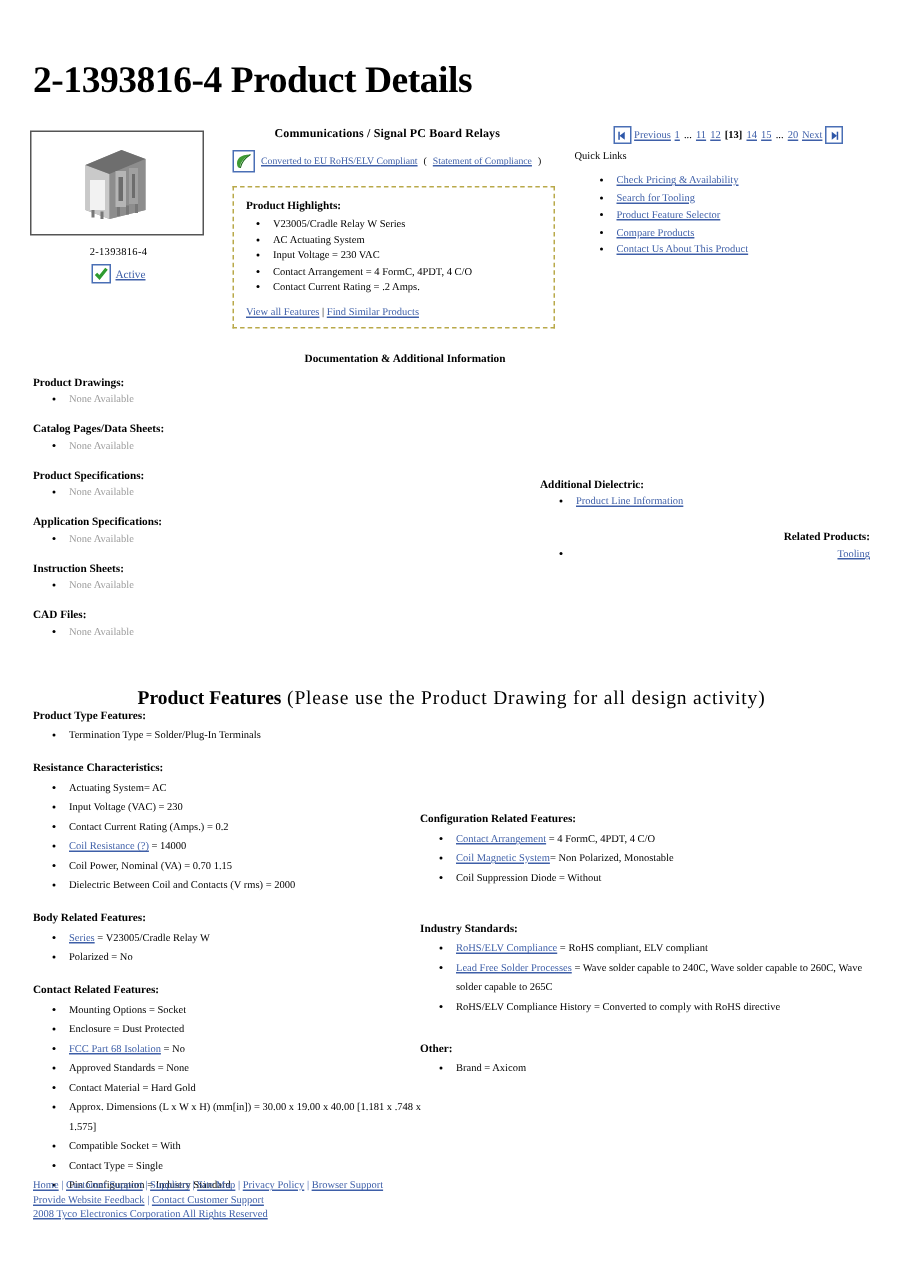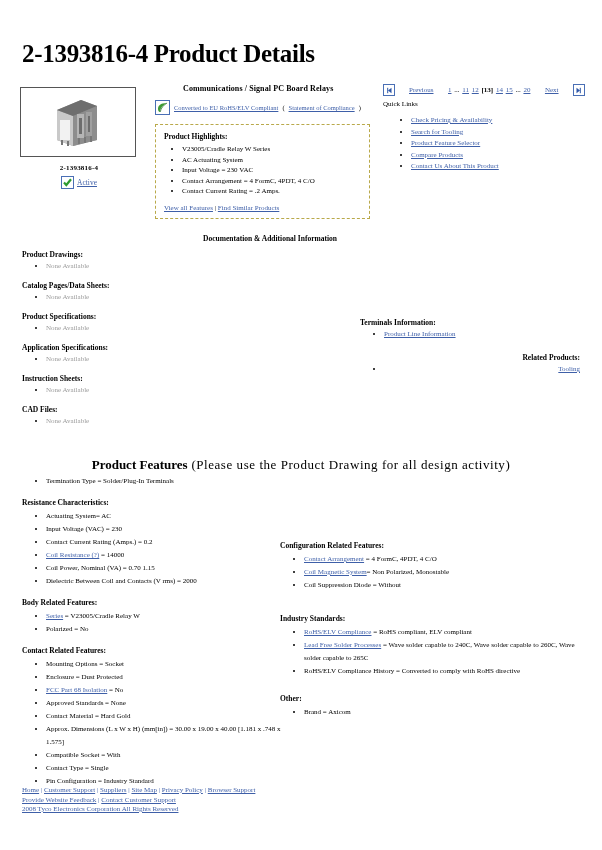--- a/index.html
+++ b/index.html
@@ -28,21 +28,21 @@
   
   .prod-block{ position:absolute; left:20px; top:3px; width:118px; }
   .prod-img-frame{
     width:114px; height:68px; border:1px solid #555; background:#fff;
     position:relative; overflow:hidden;
   }
   .relay-photo{
     position:absolute; left:30px; top:8px; width:52px; height:52px;
   }
   .prod-caption{
-    text-align:center; font-size:7px; font-weight:bold; margin-top:7px;
+    text-align:center; font-size:7px; font-weight:normal; margin-top:7px;
     letter-spacing:0.2px;
   }
   .prod-status{ display:flex; justify-content:center; align-items:center; gap:3px; margin-top:4px; }
   .chk-box{
     width:11px; height:11px; border:1px solid #4a6fb5; background:#fff;
     display:inline-block; position:relative;
   }
   .chk-box svg{ position:absolute; left:1px; top:1px; }
 
   
@@ -54,21 +54,21 @@
   .highlights{
     margin-top:9px; border:1px dashed #b9a94a; padding:7px 8px 6px 8px;
   }
   .hl-title{ font-weight:bold; font-size:7.5px; margin-bottom:3px; }
   ul.h-list{ margin:0; padding:0 0 0 18px; list-style:disc; }
   ul.h-list li{ font-size:7px; line-height:10.5px; }
   .hl-links{ margin-top:7px; font-size:7px; }
 
   
   .right-block{ position:absolute; left:383px; top:0px; width:205px; }
-  .pager{ display:flex; align-items:center; gap:14px; font-size:7px; }
+  .pager{ display:flex; align-items:center; gap:2px; font-size:7px;justify-content:center; }
   .arrow-btn{
     width:10px; height:10px; border:1px solid #4a6fb5; background:#fff;
     display:inline-flex; align-items:center; justify-content:center; flex:0 0 auto;
   }
   .pager .pg{ margin:0 0.5px; }
   .pg-cur{ font-weight:bold; }
   .ql-title{ font-size:7px; margin-top:4px; }
   ul.ql{ margin:7px 0 0 0; padding:0 0 0 28px; list-style:disc; }
   ul.ql li{ font-size:7px; line-height:11.5px; }
 
@@ -240,39 +240,40 @@
     <div class="doc-grp">
       <div class="doc-grp-title">CAD Files:</div>
       <ul class="doc-ul">
         <li><span class="na">None Available</span></li>
       </ul>
     </div>
   </div>
 
 <div class="doc-right">
   <div class="doc-grp">
-    <div class="doc-grp-title">Terminals Information:</div>
+    <div class="doc-grp-title">Additional Dielectric:</div>
     <ul class="doc-ul">
       <li><span class="lnk">Product Line Information</span></li>
     </ul>
   </div>
   <div class="doc-grp" style="margin-top:13px;text-align:right;">
     <div class="doc-grp-title">Related Products:</div>
     <ul class="doc-ul">
       <li><span class="lnk">Tooling</span></li>
     </ul>
   </div>
 </div>
 
 <div class="feat-head">
   <b>Product Features</b><span> (Please use the Product Drawing for all design activity)</span>
 </div>
 
 <div class="feat-left" id="feat-left">
     <div class="fgrp">
+      <div class="fgrp-title">Product Type Features:</div>
       <ul class="f-ul">
         <li><span>Termination Type = Solder/Plug-In Terminals</span></li>
       </ul>
     </div>
     <div class="fgrp">
       <div class="fgrp-title">Resistance Characteristics:</div>
       <ul class="f-ul">
         <li><span>Actuating System= AC</span></li>
         <li><span>Input Voltage (VAC) = 230</span></li>
         <li><span>Contact Current Rating (Amps.) = 0.2</span></li>

